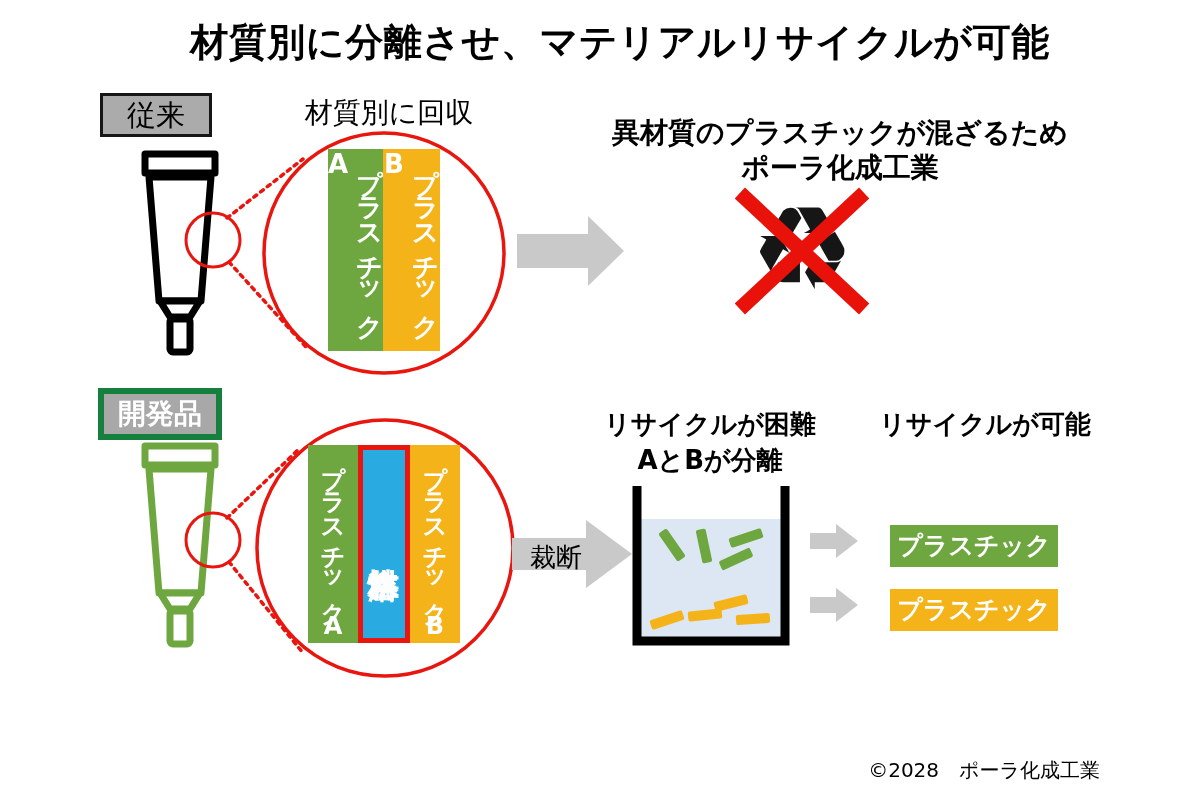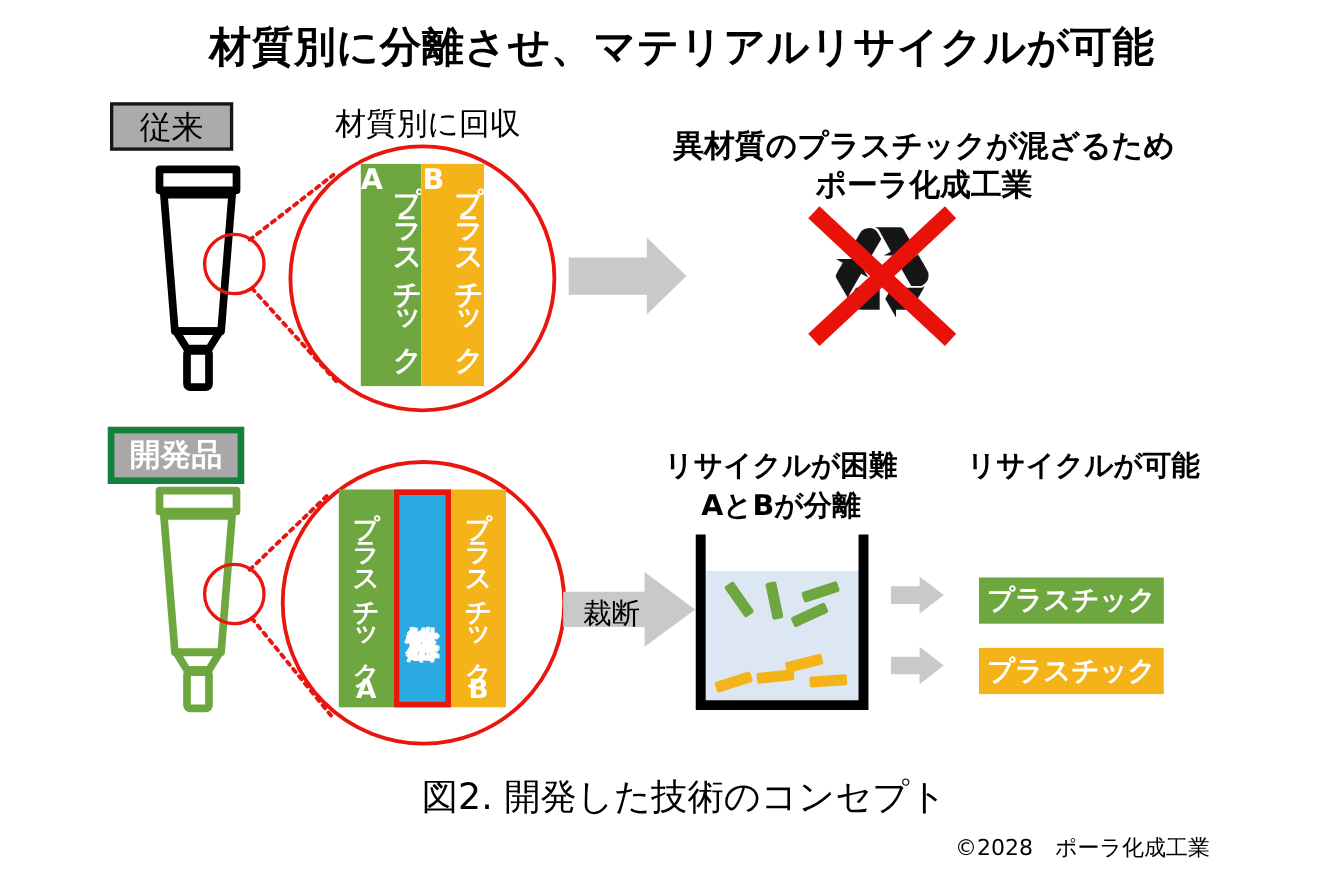--- a/index.html
+++ b/index.html
@@ -148,16 +148,15 @@
     <div>AとBが分離</div>
   </div>
 
   <div class="abs" id="recovery-text">
     <div>リサイクルが可能</div>
   </div>
 
   <div class="abs outbox" id="out-a">プラスチックA</div>
   <div class="abs outbox" id="out-b">プラスチックB</div>
 
-  <div class="abs" id="caption">図2. 開発した技術のコンセプト</div>
   <div class="abs" id="copyright">©2028　ポーラ化成工業</div>
 
 </div>
 
 </body></html>

